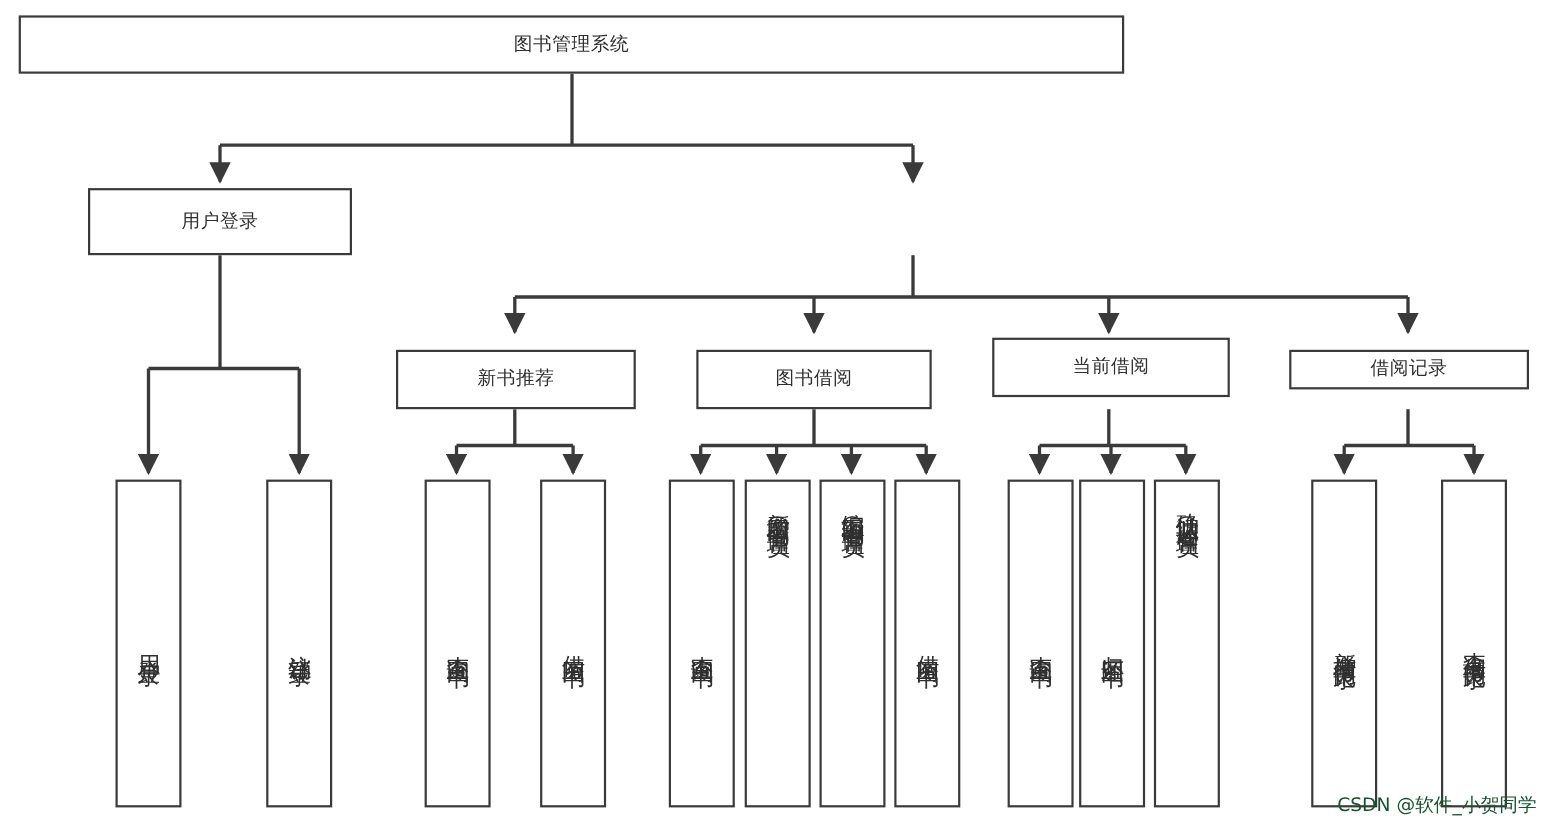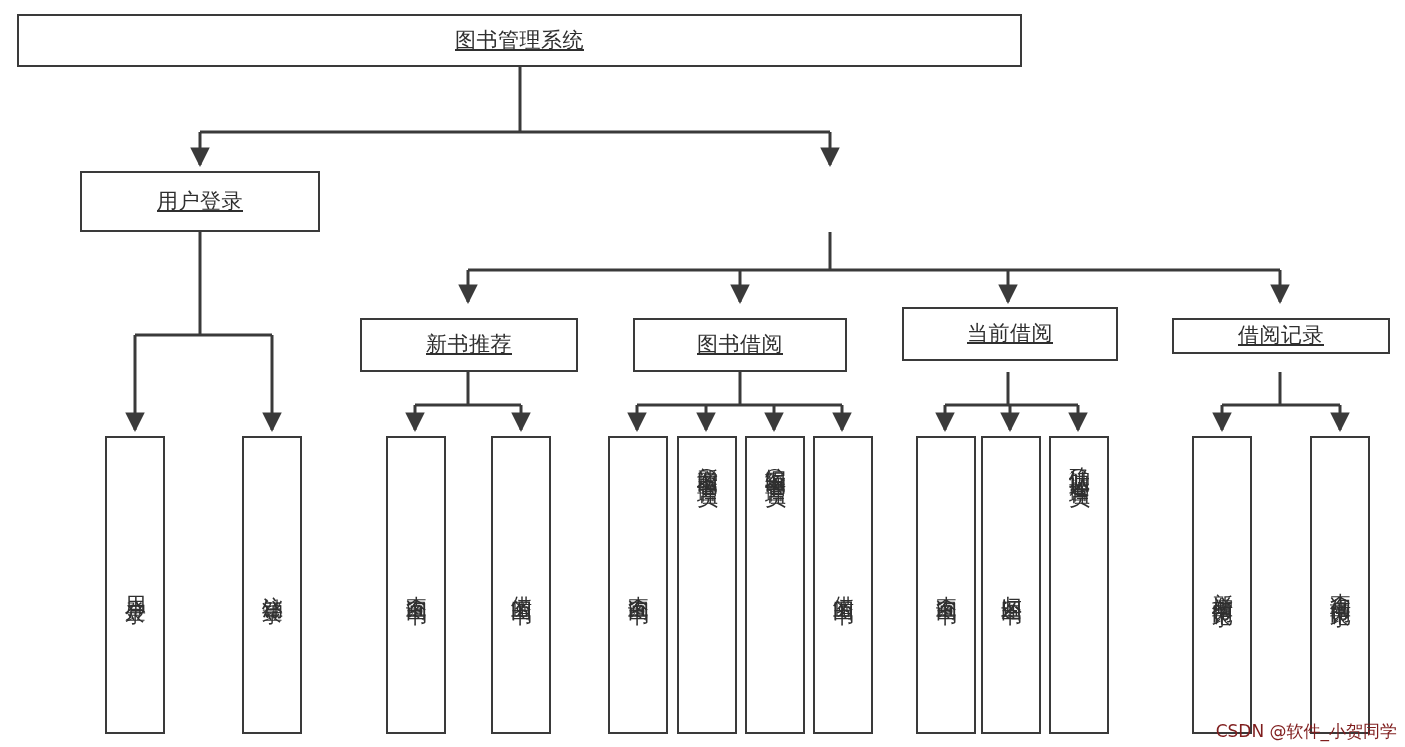--- a/index.html
+++ b/index.html
@@ -38,22 +38,21 @@
     z-index: 2;
   }
   .node .label {
     color: #2f2f2f;
     letter-spacing: 0.5px;
     line-height: 1.12;
     text-align: center;
     white-space: nowrap;
   }
   .node.horiz .label {
-    font-size: 21px;
-    text-decoration: underline;
+    font-size: 17px;
   }
   .node.vert {
     align-items: flex-start;
     padding-top: 12px;
   }
   .node.vert .label {
     writing-mode: vertical-rl;
     text-orientation: upright;
     font-size: 21px;
     letter-spacing: 3px;
@@ -65,21 +64,21 @@
   }
   .node.vert.center {
     align-items: center;
     padding-top: 0;
   }
   #watermark {
     position: absolute;
     right: 8px;
     bottom: 4px;
     font-size: 17px;
-    color: #7f1d1d;
+    color: #14532d;
     white-space: nowrap;
     z-index: 5;
     font-family: "DejaVu Sans", "Liberation Sans", sans-serif;
   }
 </style>
 </head>
 <body>
 
 <div id="canvas">
 

